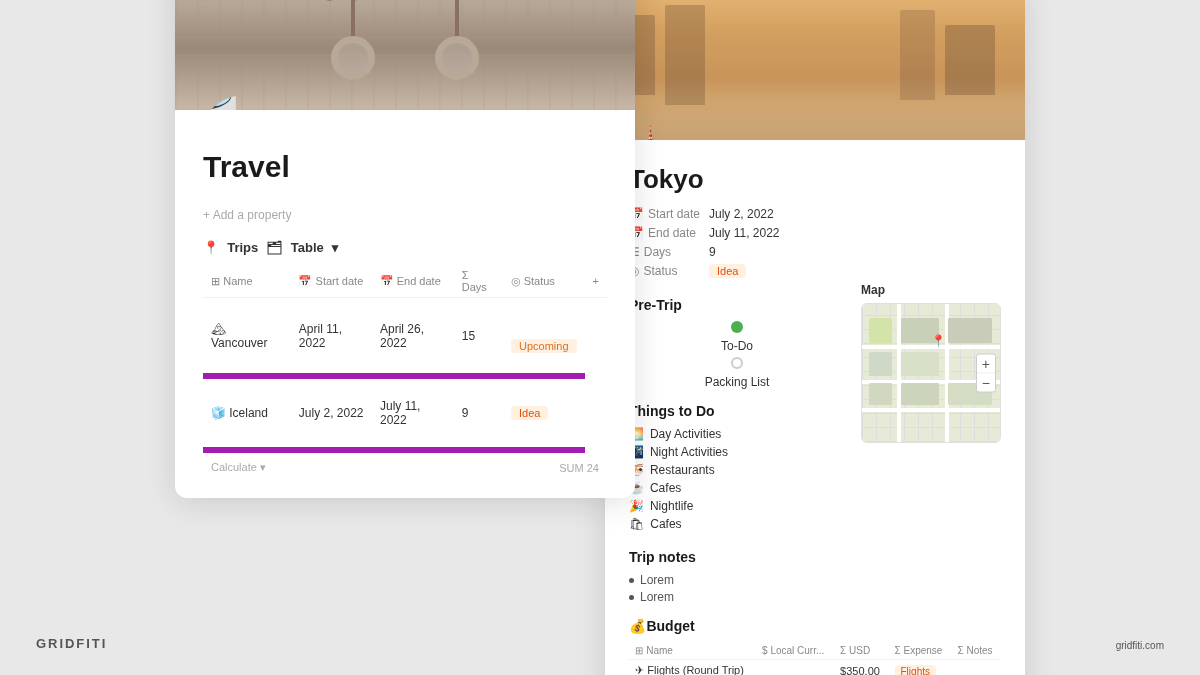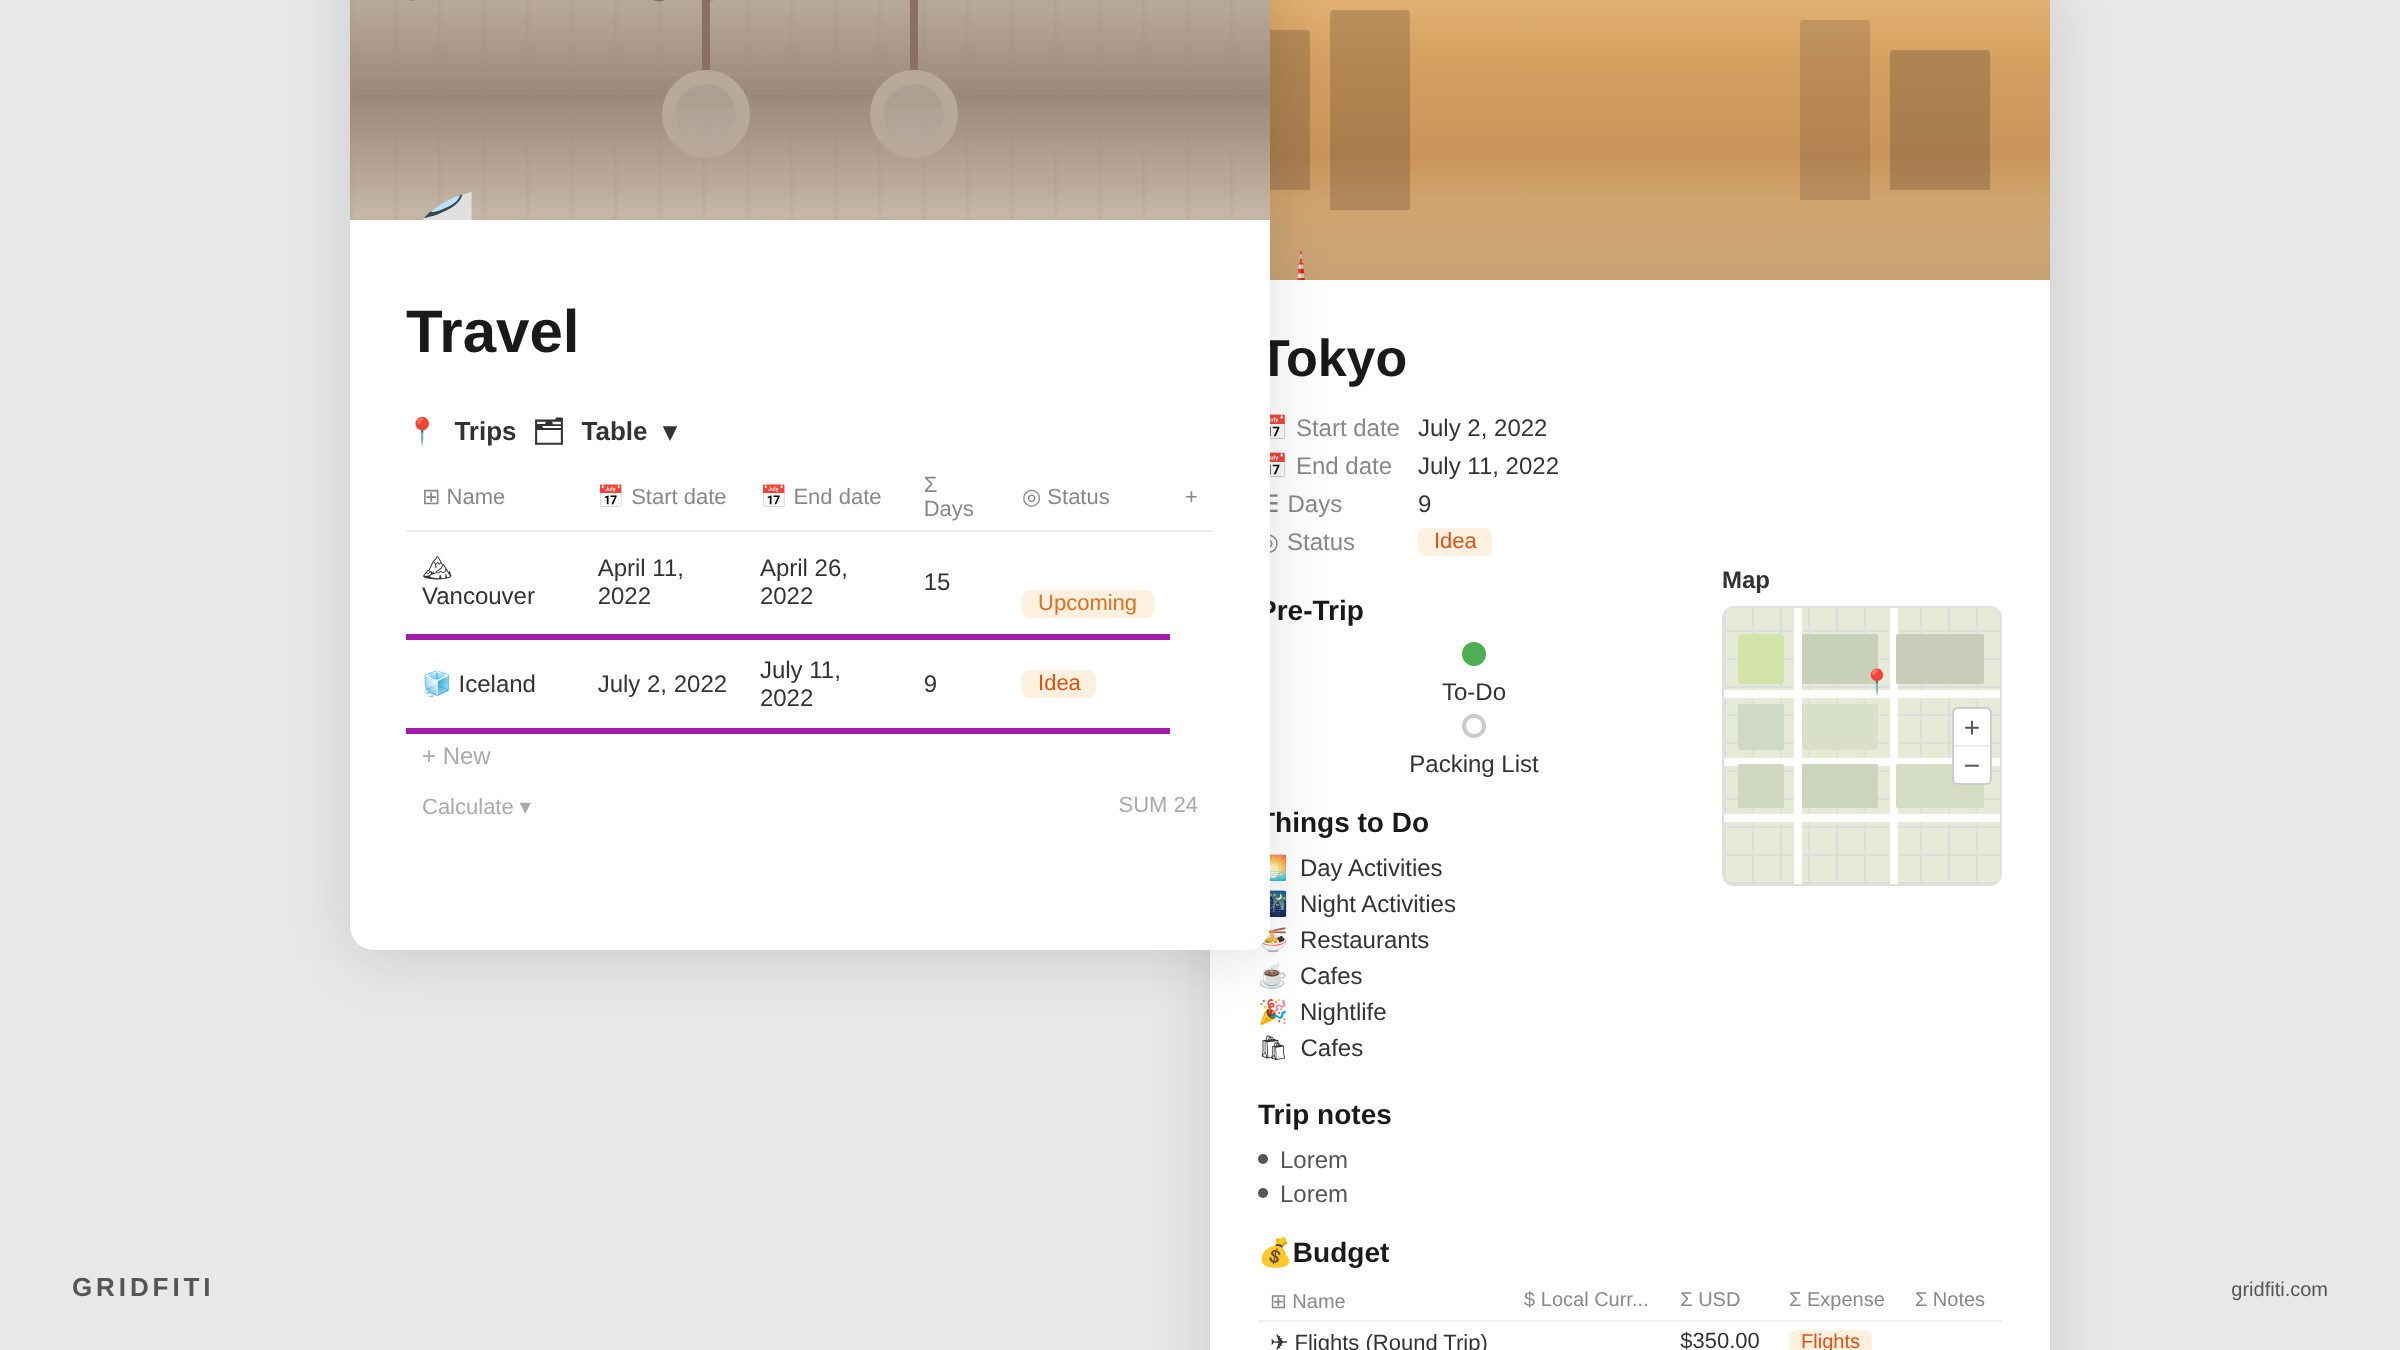--- a/index.html
+++ b/index.html
@@ -154,23 +154,23 @@
     .table-view th {
       text-align: left;
       color: #888;
       font-weight: 500;
       padding: 4px 8px;
       border-bottom: 1px solid #f0f0f0;
       font-size: 11px;
     }
 
     .table-view td {
-      padding: 8px 8px;
+      padding: 20px 8px;
       color: #333;
-      border-bottom: 3px solid #a21caf;
+      border-bottom: 6px solid #a21caf;
       font-size: 12px;
     }
 
     .status-badge {
       display: inline-block;
       padding: 1px 8px;
       border-radius: 4px;
       font-size: 11px;
       font-weight: 500;
     }
@@ -465,20 +465,21 @@
             <div class="handle-bar"></div>
             <div class="handle-ring"></div>
           </div>
         </div>
       </div>
       <div class="train-icon">🚄</div>
     </div>
 
     <div class="left-card-body">
       <div class="page-title">Travel</div>
+      <div class="add-property">+ Add a property</div>
 
       <div class="section-header">
         <span>📍</span>
         <span>Trips</span>
         <span>🗂</span>
         <span>Table</span>
         <span>▾</span>
       </div>
 
       <table class="table-view">
@@ -513,21 +514,20 @@
             <td>July 2, 2022</td>
             <td>July 11, 2022</td>
             <td>9</td>
             <td>
               <span class="status-badge badge-idea">Idea</span>
             </td>
           </tr>
         </tbody>
       </table>
 
-      <div class="new-row">+ New</div>
 
       <div class="table-footer">
         <span>Calculate ▾</span>
         <span>SUM 24</span>
       </div>
     </div>
   </div>
 
   <div class="right-card">
 

